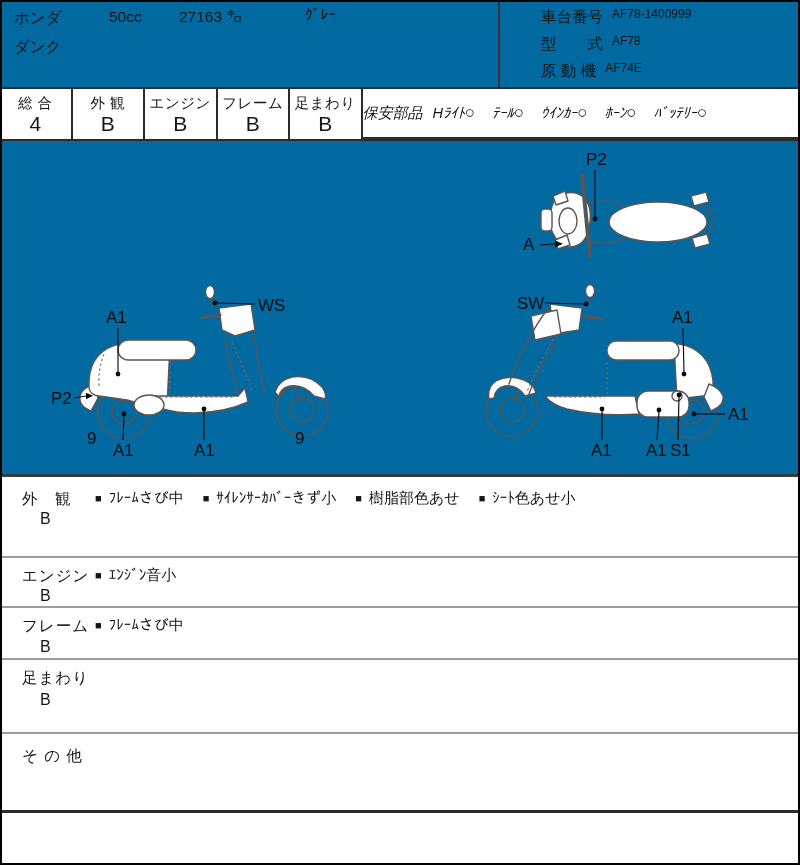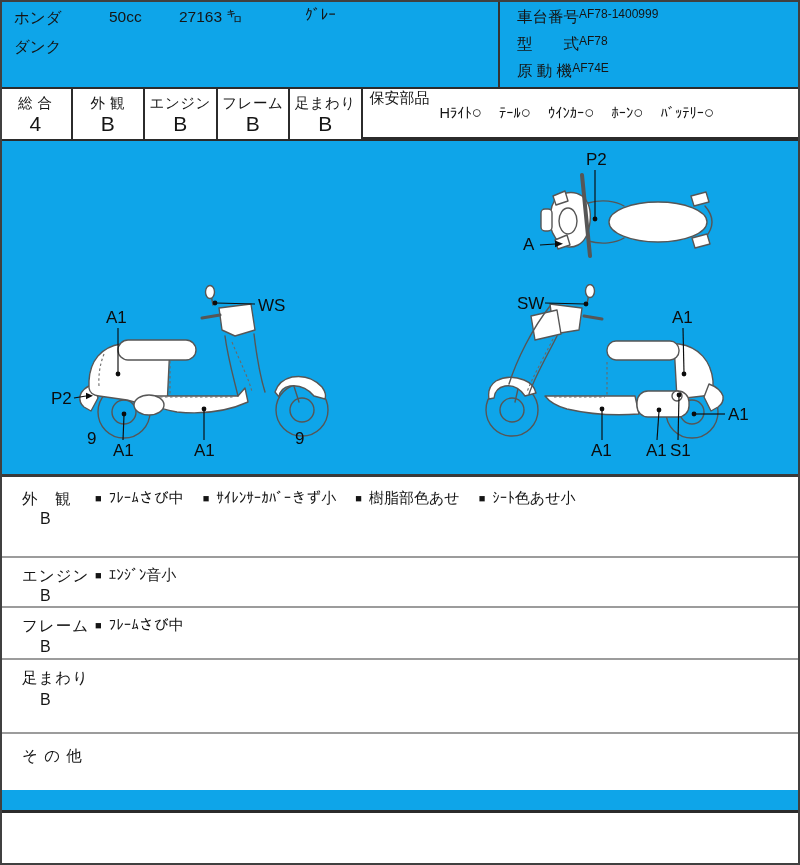--- a/index.html
+++ b/index.html
@@ -1,37 +1,37 @@
 <!DOCTYPE html>
 <html><head>
 <meta charset="utf-8">
 <style>
   * { margin:0; padding:0; box-sizing:border-box; }
   html,body { background:#fff; }
   body { font-family:"Liberation Sans", sans-serif; color:#151515; }
-  .sheet { position:relative; width:800px; height:865px; background:#0ea5e9;
-           border:2px solid #404040; overflow:hidden; }
+  .sheet { position:relative; width:800px; height:865px; background:#0369a1;
+           border:2px solid #000000; overflow:hidden; }
 
   
   .hdr-text { position:absolute; font-size:15.5px; white-space:nowrap; }
   .hdr-vline { position:absolute; left:496px; top:0; width:2px; height:85px; background:#333; }
-  .hdr-row { position:absolute; left:515px; display:flex; gap:0; font-size:15.5px; white-space:nowrap;text-align:right; }
+  .hdr-row { position:absolute; left:539px; display:flex; gap:9px; font-size:15.5px; white-space:nowrap;text-align:right; }
   .hdr-row .val { font-size:12px; }
 
   
   .grade-table { position:absolute; left:-2px; top:85px; width:800px; height:54px;
                  border-top:2px solid #2b2b2b; border-bottom:2px solid #2b2b2b;
                  display:flex; background:#fff; }
   .grade-cell { width:72.5px; border-right:2px solid #2b2b2b; display:flex;
                 flex-direction:column; align-items:center; justify-content:center; padding-top:1px; }
   .grade-cell .g-label { font-size:14.5px; letter-spacing:.5px; white-space:nowrap; }
   .grade-cell .g-value { font-size:21px; line-height:1.05; }
   .safety-block { flex:1; display:flex; flex-direction:column; }
-  .safety-row1 { flex:1.08; border-bottom:2px solid #2b2b2b; display:flex; 
-                 padding-left:7px; font-size:14.5px; white-space:nowrap; }
+  .safety-row1 { flex:1.08; border-bottom:2px solid #2b2b2b; display:flex; align-items:center;
+                 font-size:14.5px; white-space:nowrap;font-style:italic; }
   .safety-label { margin-right:10px; font-size:15px; }
   .safety-item { display:flex; align-items:center; gap:0; margin-right:17px; }
   .safety-circle { font-size:17px; line-height:1; position:relative; top:-1px; }
   .safety-row2 { flex:1; display:flex; align-items:center; padding-left:16px; font-size:15px; white-space:nowrap; }
   .key-label { letter-spacing:2px; margin-right:22px; }
 
   
   .diagram { position:absolute; left:0; top:139px; width:796px; height:333px; }
   .dg { position:absolute; }
   .art { stroke:#565656; stroke-width:1.4; fill:none; stroke-linecap:round; stroke-linejoin:round; }
@@ -290,19 +290,19 @@
           <span>ﾌﾚｰﾑさび中</span>
         </span>
     </div>
   </div>
 
   <div class="sec sec-thin" style="top:656px; height:74px;">
     <span class="sec-label" style="top:8px;">足まわり</span>
     <span class="sec-grade" style="top:31px;">B</span>
   </div>
 
-  <div class="sec sec-thin" style="top:730px; height:58px;">
+  <div class="sec sec-thin" style="top:730px; height:78px;">
     <span class="sec-label" style="top:12px;">そ の 他</span>
   </div>
 
   <div class="bottom-band"></div>
 
 </div>
 
 </body></html>

